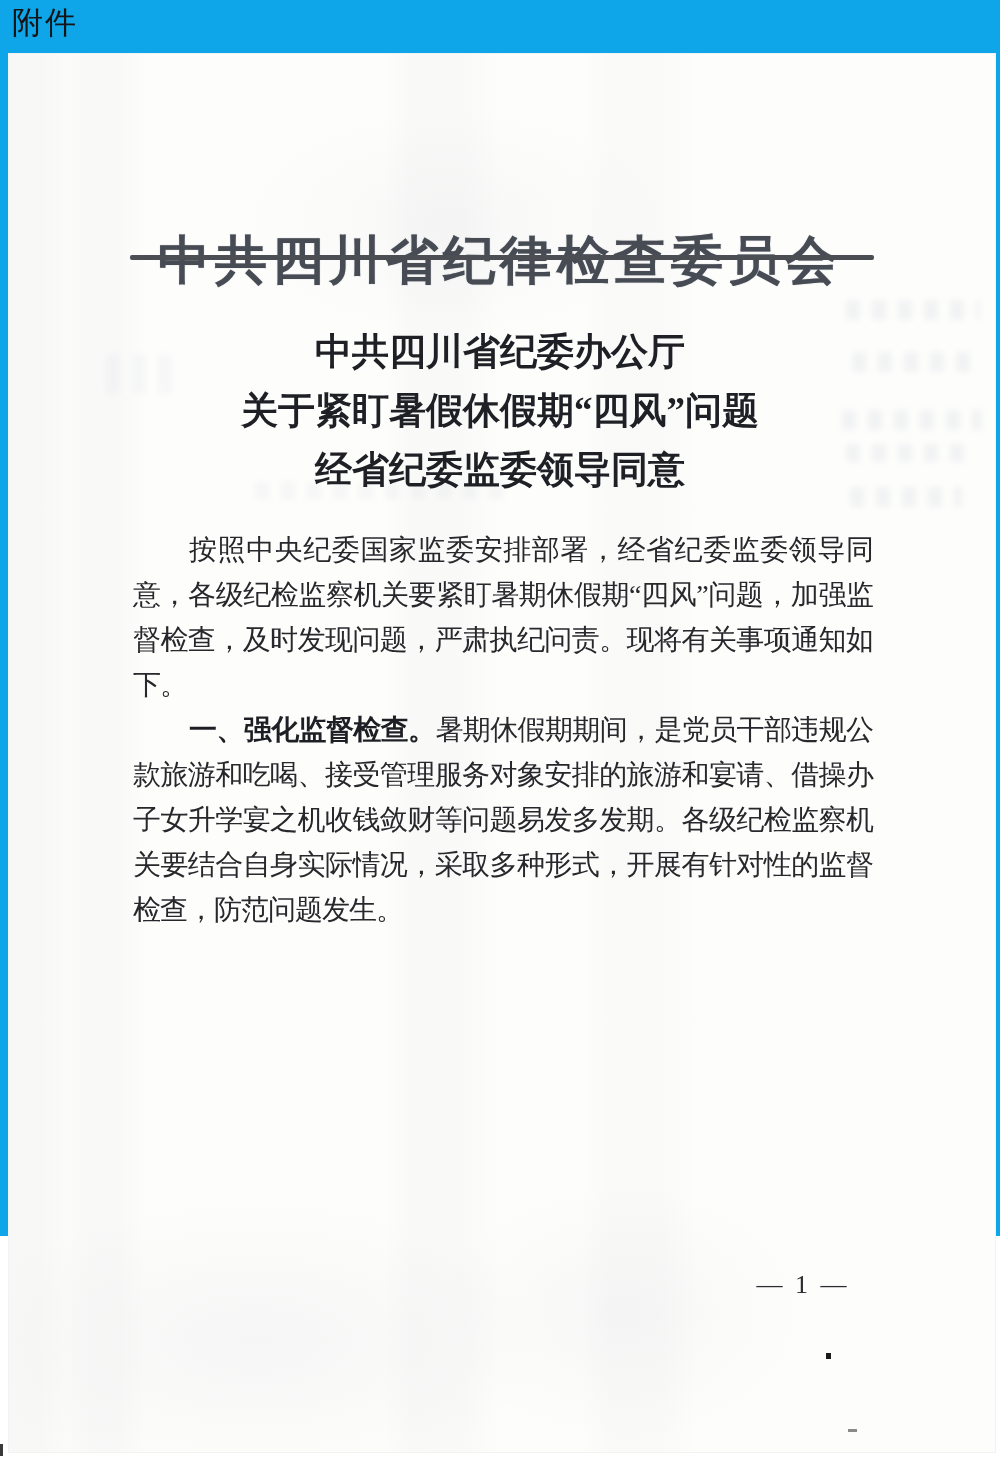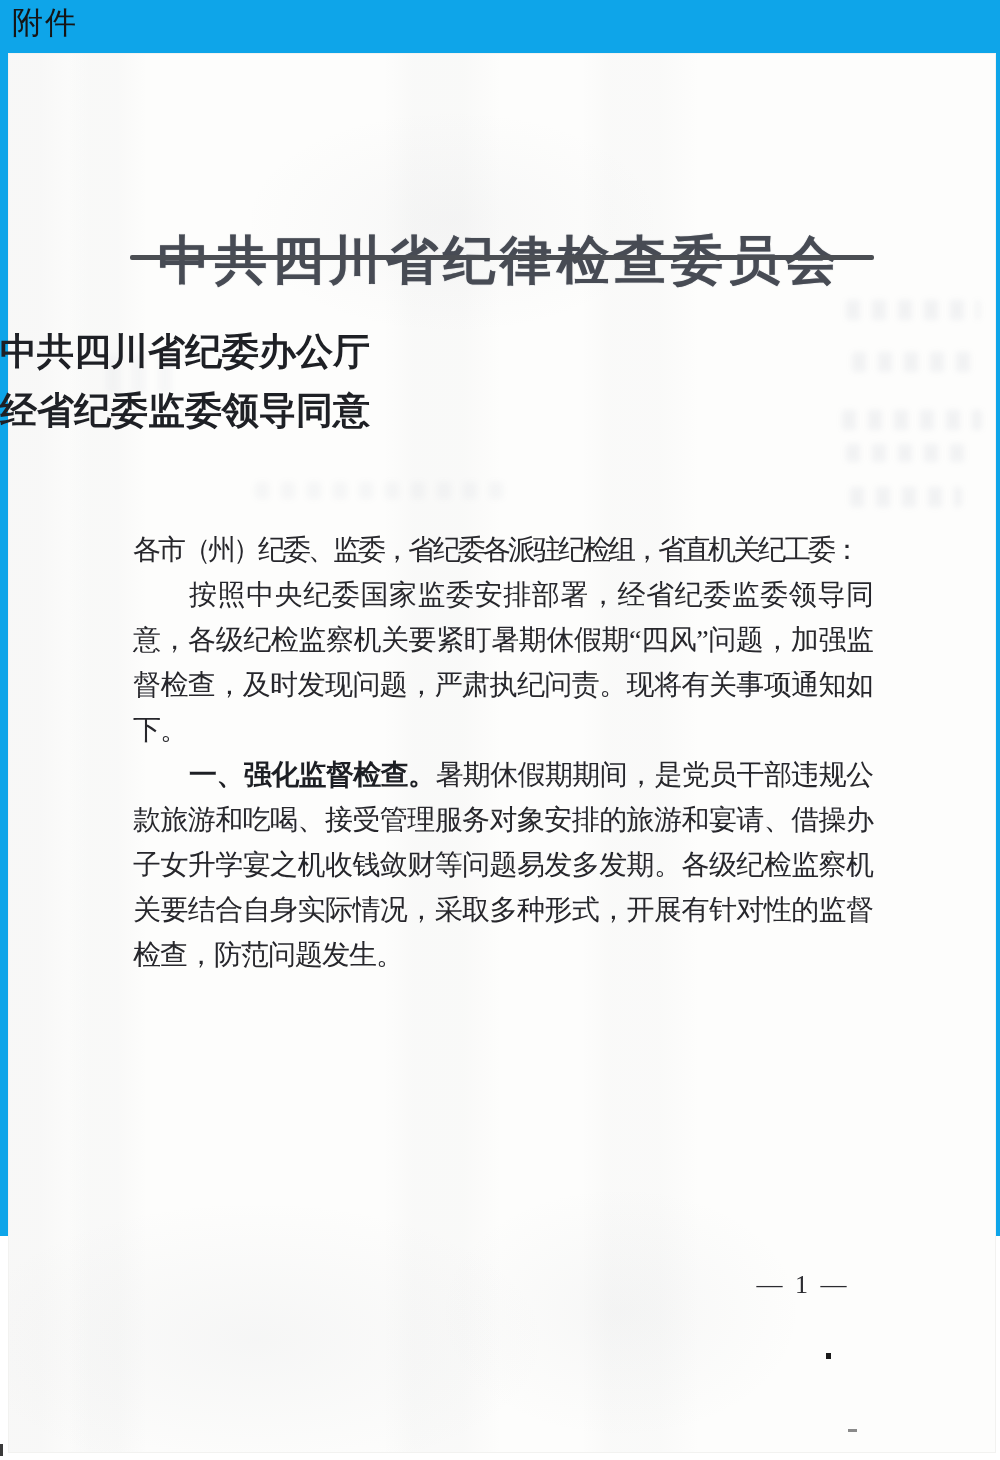--- a/index.html
+++ b/index.html
@@ -56,21 +56,21 @@
   .rule {
     position: absolute;
     left: 130px; top: 255px;
     width: 744px; height: 5px;
     background: #4b4e53;
     border-radius: 2px;
   }
   .doc-title {
     position: absolute;
     left: 0; right: 0; top: 322px;
-    text-align: left;
+    text-align: center;
     font-size: 37px;
     line-height: 59px;
     font-weight: 700;
     color: #1e2025;
   }
   .doc-body {
     position: absolute;
     left: 133px; top: 527px;
     width: 740px;
     font-size: 28px;
@@ -134,25 +134,25 @@
   <div class="ghost g5"></div>
   <div class="ghost g6"></div>
   <div class="ghost g7"></div>
 
   <div class="letterhead">中共四川省纪律检查委员会</div>
 
   <div class="rule"></div>
 
   <div class="doc-title">
     <div>中共四川省纪委办公厅</div>
+    <div>关于紧盯暑假休假期“四风”问题</div>
     <div>经省纪委监委领导同意</div>
   </div>
 
   <div class="doc-body">
-    <p class="salutation">各市（州）纪委、监委，省纪委各派驻纪检组，省直机关纪工委：</p>
     <div>
         <p class="para"><span>按照中央纪委国家监委安排部署，经省纪委监委领导同意，各级纪检监察机关要紧盯暑期休假期“四风”问题，加强监督检查，及时发现问题，严肃执纪问责。现将有关事项通知如下。</span></p>
         <p class="para"><b>一、强化监督检查。</b><span>暑期休假期期间，是党员干部违规公款旅游和吃喝、接受管理服务对象安排的旅游和宴请、借操办子女升学宴之机收钱敛财等问题易发多发期。各级纪检监察机关要结合自身实际情况，采取多种形式，开展有针对性的监督检查，防范问题发生。</span></p>
       </div>
   </div>
 
   <div class="pagenum">— 1 —</div>
 
   <div class="spk spk1"></div>
   <div class="spk spk2"></div>

